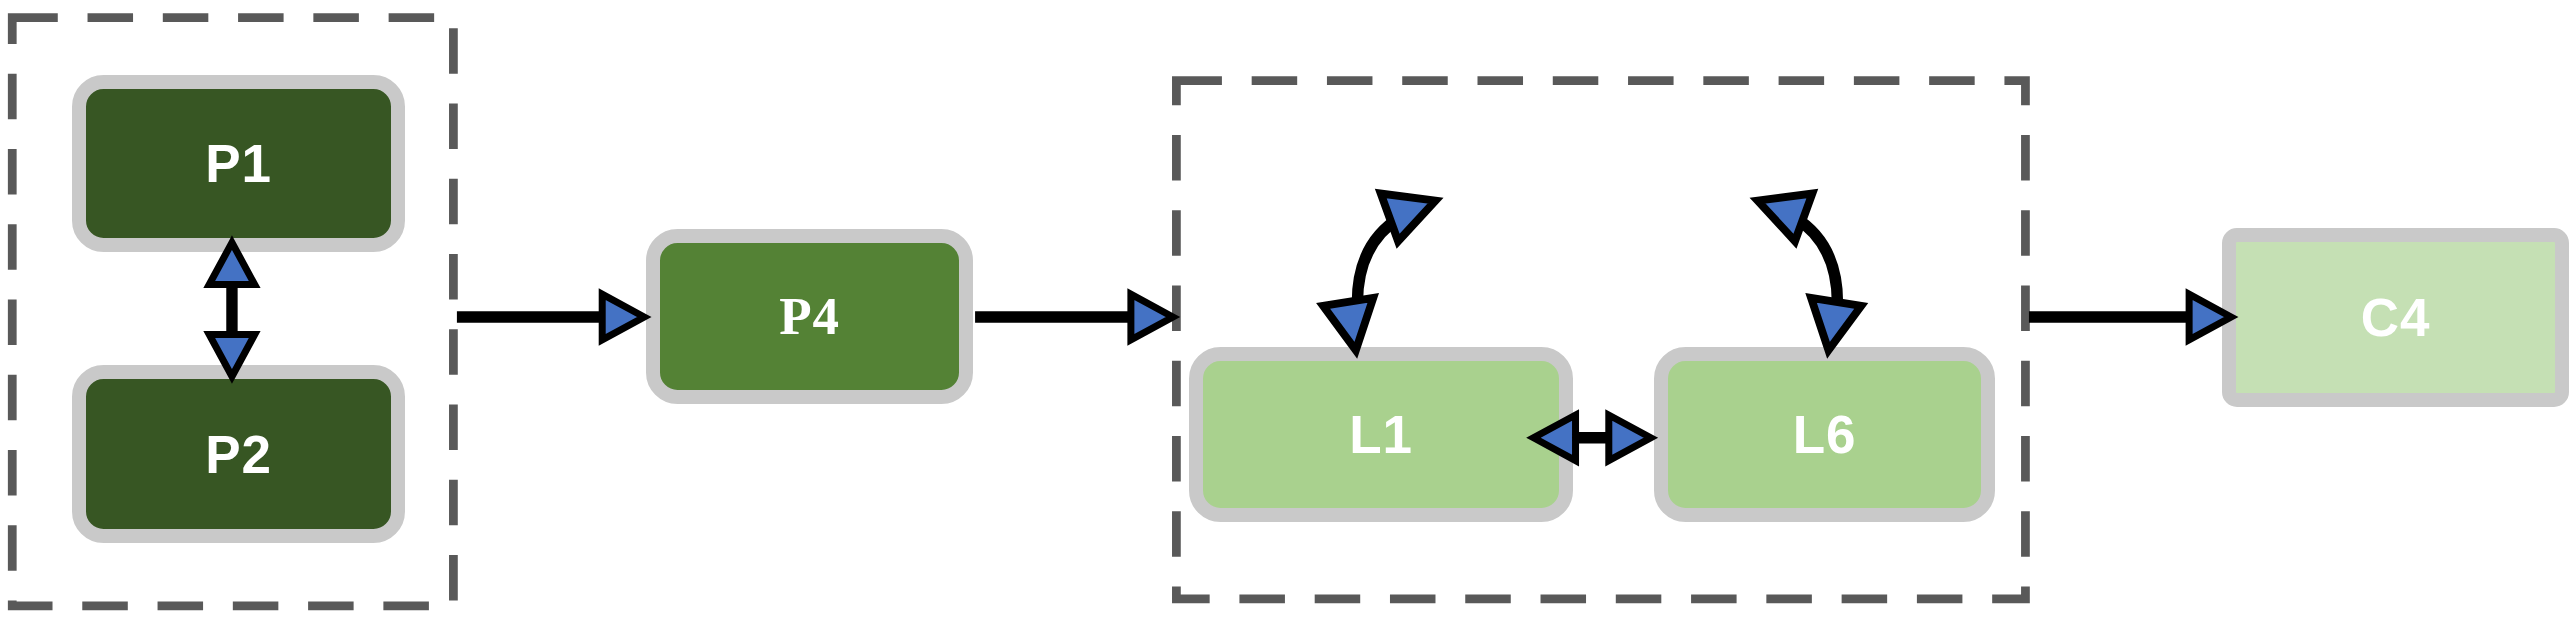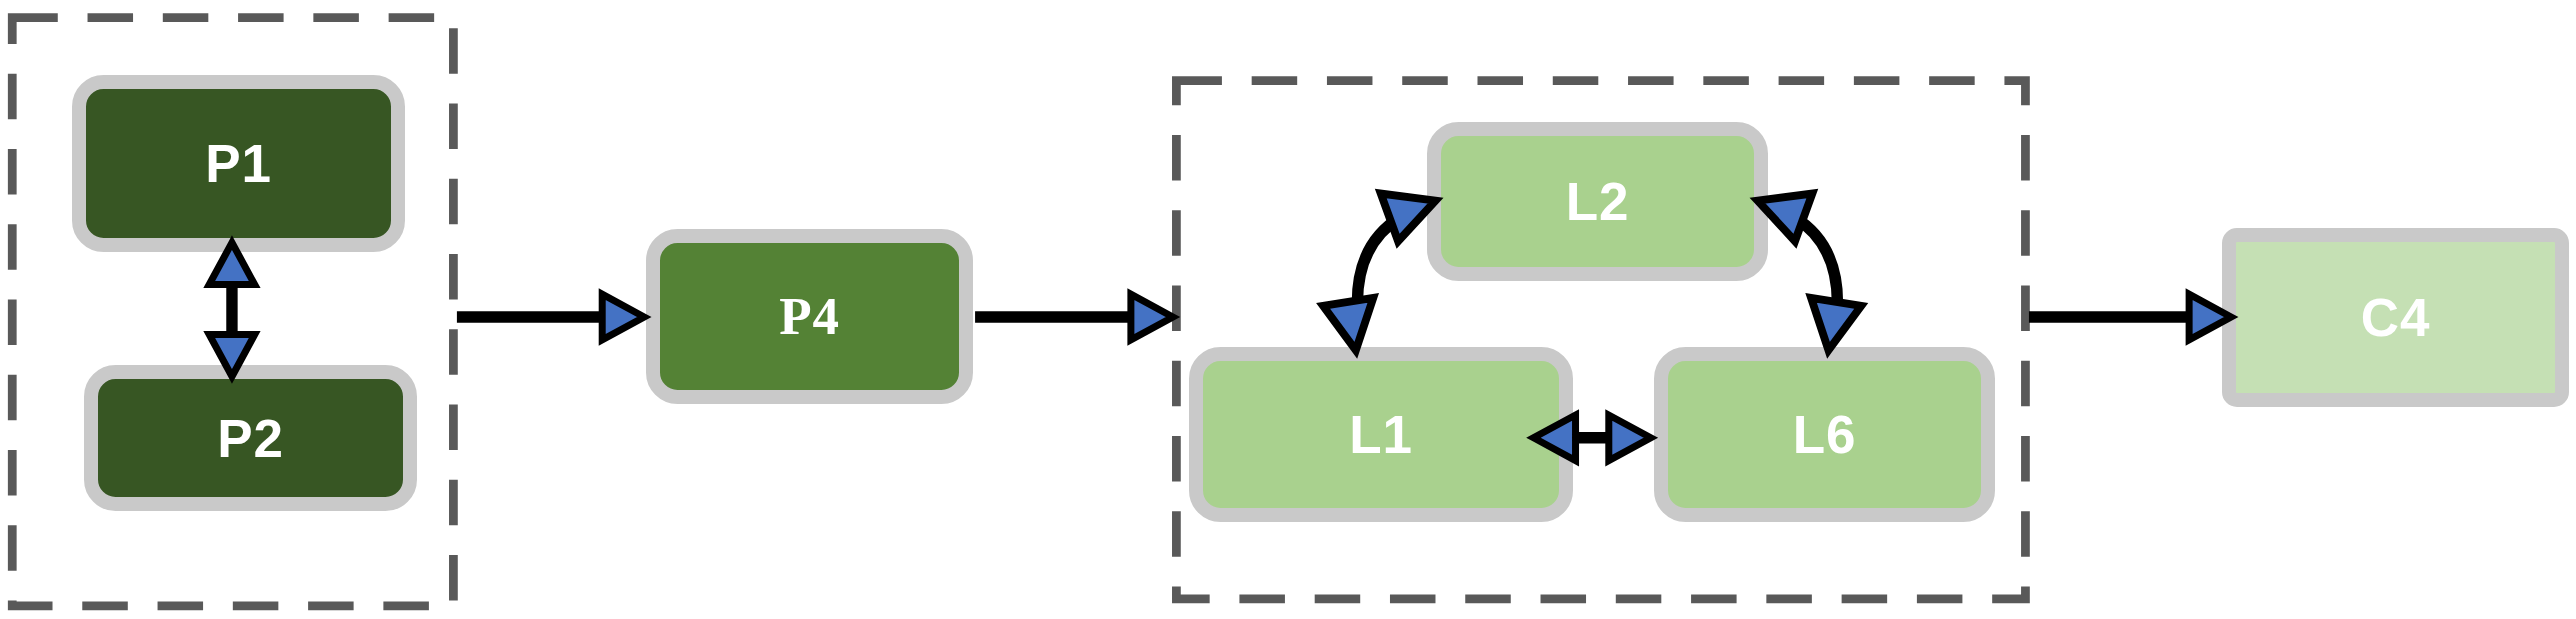--- a/index.html
+++ b/index.html
@@ -27,21 +27,21 @@
   .node-label {
     color: #ffffff;
     font-size: 53px;
     font-weight: bold;
     letter-spacing: 0.9px;
     line-height: 1;
     user-select: none;
   }
   
   .node-p1 { left: 72px;   top: 75px;  width: 333px; height: 177px; }
-  .node-p2 { left: 84px;   top: 365px; width: 333px; height: 146px; }
+  .node-p2 { left: 72px;   top: 365px; width: 333px; height: 178px; }
   .node-p4 { left: 646px;  top: 229px; width: 327px; height: 175px; font-family: Liberation Serif, serif; }
   .node-l2 { left: 1427px; top: 122px; width: 341px; height: 159px; }
   .node-l1 { left: 1189px; top: 347px; width: 384px; height: 175px; }
   .node-l6 { left: 1654px; top: 347px; width: 341px; height: 175px; }
   .node-c4 { left: 2222px; top: 228px; width: 347px; height: 179px; }
   .edge-layer {
     position: absolute;
     left: 0; top: 0;
     width: 2576px;
     height: 620px;
@@ -78,23 +78,20 @@
   </div>
 
   <div class="node node-p2" style="background-color: rgb(55, 86, 35);">
     <span class="node-label">P2</span>
   </div>
 
   <div class="node node-p4" style="background-color: rgb(84, 130, 53);">
     <span class="node-label">P4</span>
   </div>
 
-  <div class="node node-l2" style="background-color: rgb(169, 209, 142);">
-    <span class="node-label">L2</span>
-  </div>
 
   <div class="node node-l1" style="background-color: rgb(169, 209, 142);">
     <span class="node-label">L1</span>
   </div>
 
   <div class="node node-l6" style="background-color: rgb(169, 209, 142);">
     <span class="node-label">L6</span>
   </div>
 
   <div class="node node-c4" style="background-color: rgb(197, 224, 180); border-radius: 15px;">

